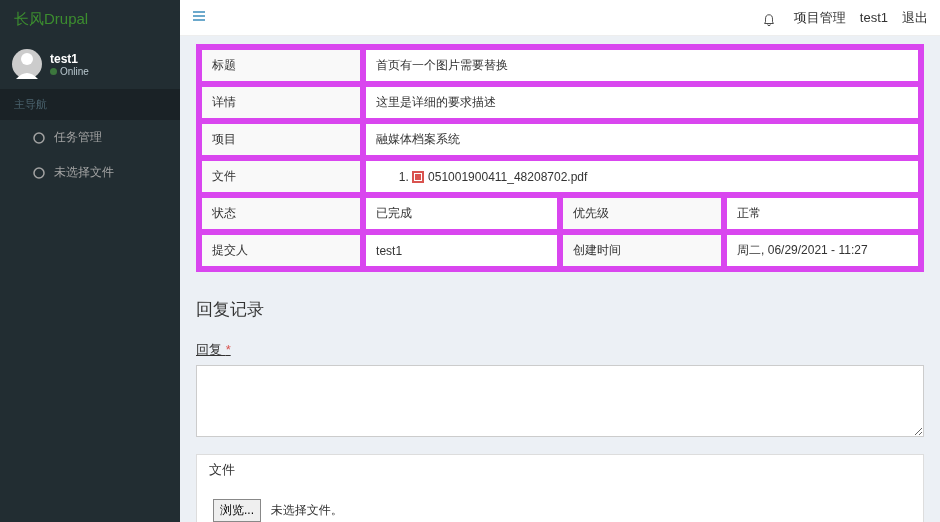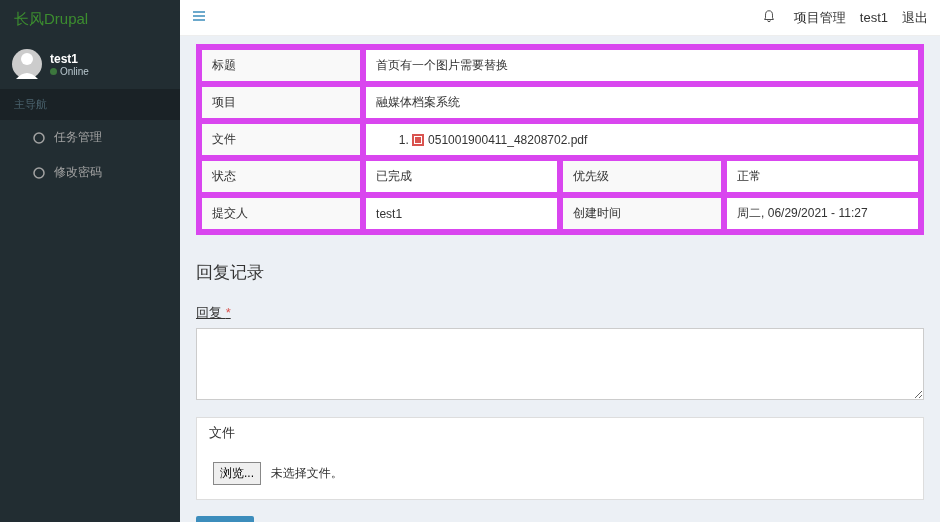--- a/index.html
+++ b/index.html
@@ -19,21 +19,21 @@
 .nav-item { display: flex; align-items: center; padding: 9px 32px; color: #a3a3a3; font-size: 12px; cursor: pointer; }
 .nav-icon { width: 14px; height: 14px; margin-right: 8px; display: inline-flex; align-items: center; justify-content: center; }
 .nav-icon svg { width: 12px; height: 12px; stroke: currentColor; fill: none; stroke-width: 1.5; }
 
 
 .main { flex: 1; display: flex; flex-direction: column; background: #ecf0f5; min-width: 0; }
 .topbar { height: 36px; background: #fff; display: flex; align-items: center; padding: 0 12px; border-bottom: 1px solid #eee; }
 .burger { color: #3c8dbc; cursor: pointer; font-size: 14px; }
 .topbar-spacer { flex: 1; }
 .topbar-right { display: flex; align-items: center; gap: 14px; font-size: 13px; color: #333; }
-.topbar-right .tlink { cursor: pointer; display: flex; align-items: flex-start; gap: 18px; }
+.topbar-right .tlink { cursor: pointer; display: flex; align-items: flex-end; gap: 18px; }
 .bell { width: 14px; height: 14px; }
 
 
 .content { padding: 8px 16px 16px 16px; overflow: auto; flex: 1; }
 .detail-table { width: 100%; border-collapse: collapse; background: #fff; border: 1px solid #ddd; }
 .detail-table td { border: 6px solid #d946ef; padding: 7px 10px; font-size: 12px; vertical-align: middle; }
 .detail-table td.label { background: #f9f9f9; width: 125px; color: #333; }
 .file-list { list-style: decimal; padding-left: 36px; }
 .file-list li { font-size: 12px; }
 .pdf-icon { display: inline-block; width: 12px; height: 12px; background: #d9534f; margin-right: 4px; vertical-align: middle; position: relative; }
@@ -81,21 +81,21 @@
           </svg>
         </span>
       <span>任务管理</span>
     </div>
     <div class="nav-item">
       <span class="nav-icon">
           <svg viewBox="0 0 12 12">
             <circle cx="6" cy="6" r="5"></circle>
           </svg>
         </span>
-      <span>修改密码</span>
+      <span>未选择文件</span>
     </div>
   </aside>
 
   <div class="main">
     <div class="topbar">
       <span class="burger">
         <svg width="14" height="14" viewBox="0 0 14 14">
             <path d="M1 3h12M1 7h12M1 11h12" stroke="#3c8dbc" stroke-width="1.5"></path>
           </svg>
       </span>
@@ -111,20 +111,24 @@
         <span class="tlink">退出</span>
       </div>
     </div>
 
     <div class="content">
       <table class="detail-table">
         <tbody>
             <tr>
           <td class="label">标题</td>
           <td class="val-cell" colspan="3">首页有一个图片需要替换</td>
+        </tr>
+        <tr>
+          <td class="label">详情</td>
+          <td class="val-cell" colspan="3">这里是详细的要求描述</td>
         </tr>
         <tr>
           <td class="label">项目</td>
           <td class="val-cell" colspan="3">融媒体档案系统</td>
         </tr>
         <tr>
           <td class="label">文件</td>
           <td class="val-cell" colspan="3">
             <ol class="file-list">
               <li><span class="pdf-icon"></span><span>051001900411_48208702.pdf</span></li>

